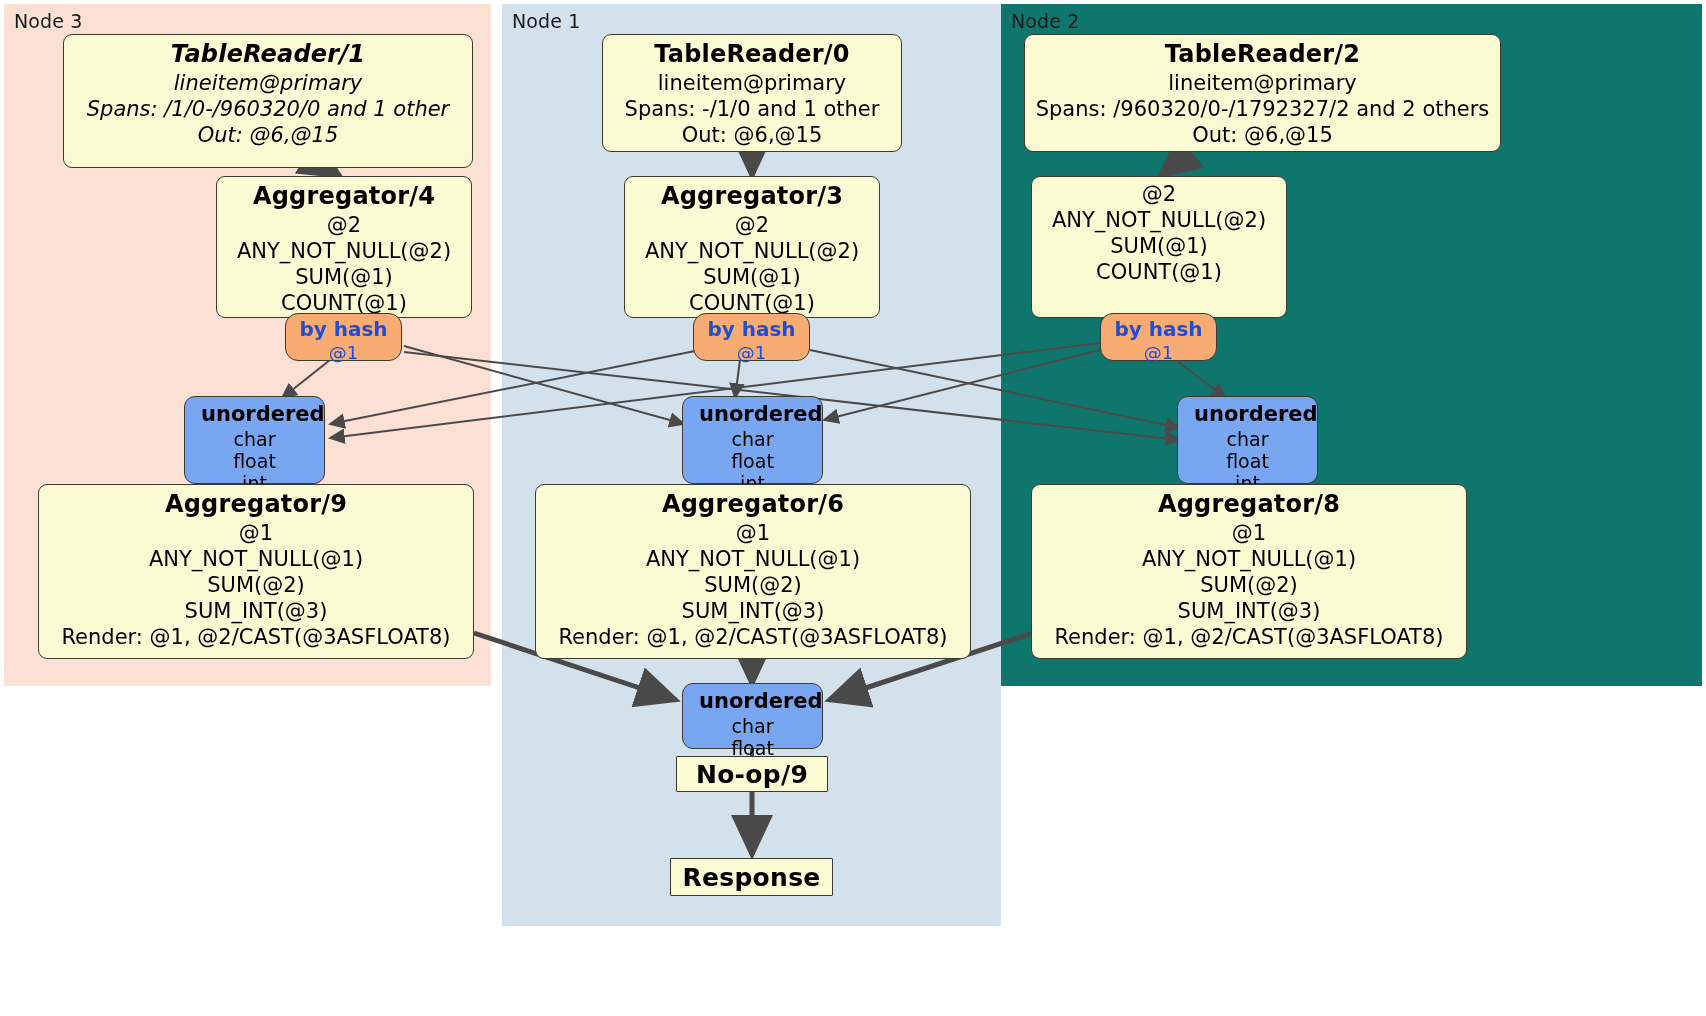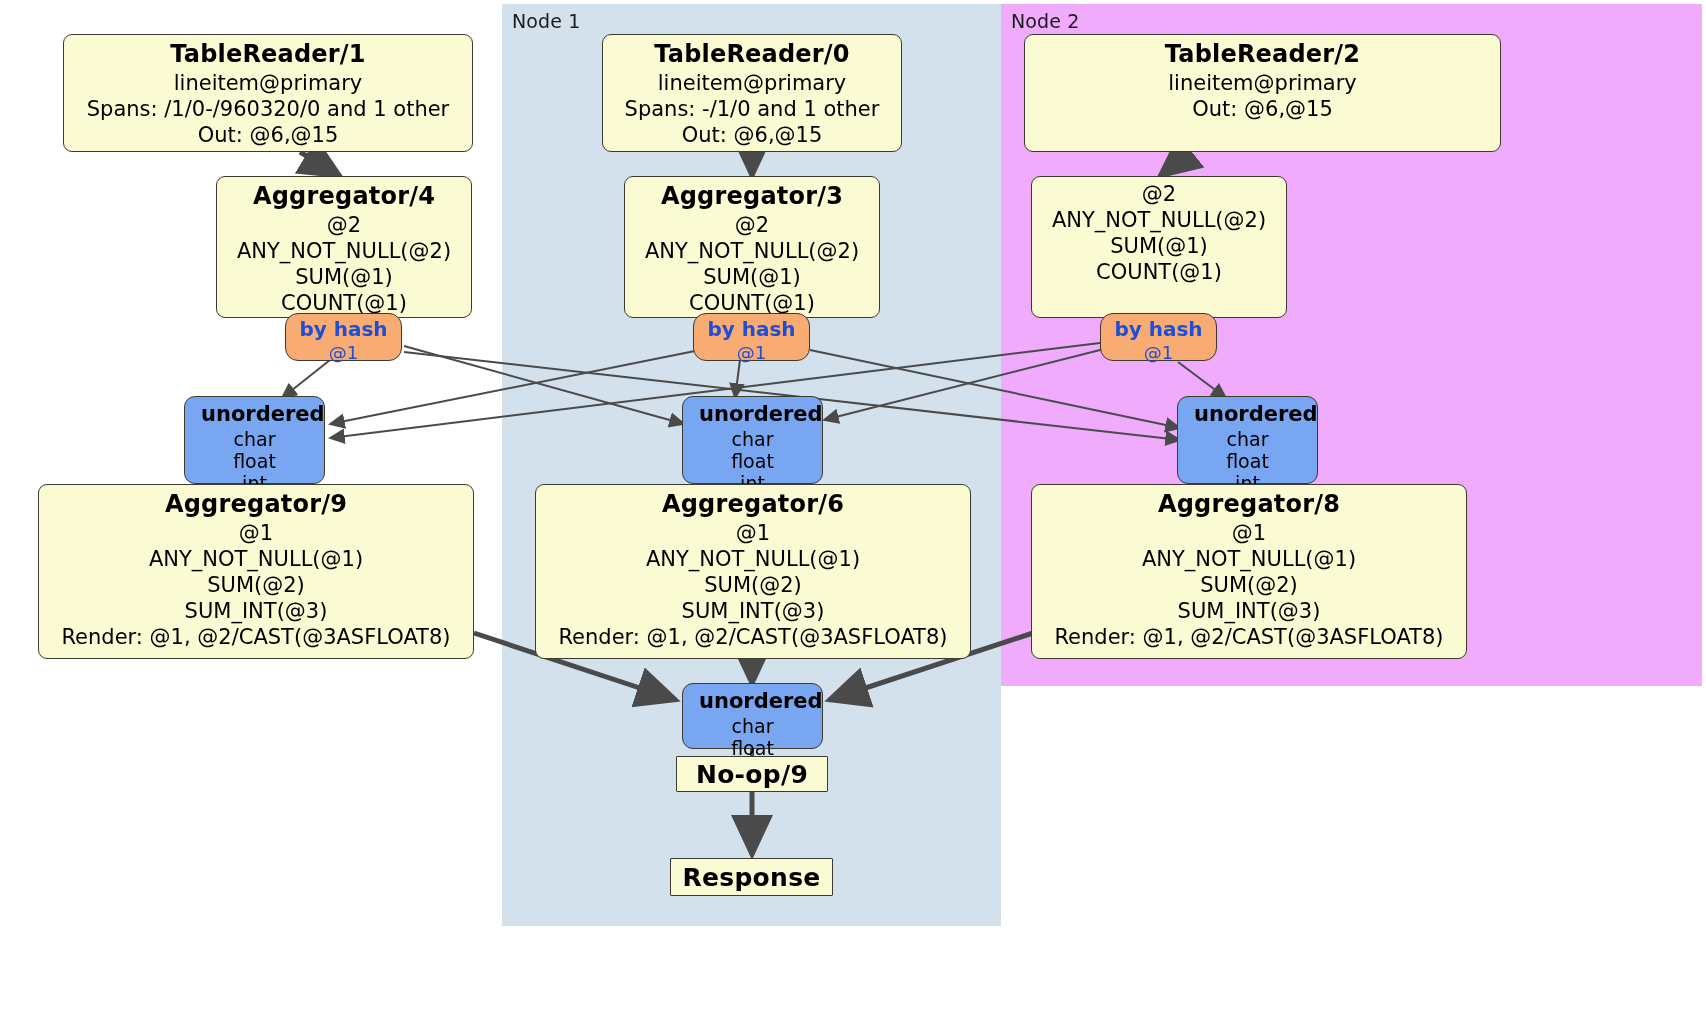--- a/index.html
+++ b/index.html
@@ -45,26 +45,29 @@
   .lay-panel{z-index:1}
   .lay-edge{z-index:2}
   .lay-box{z-index:3}
   .lay-router{z-index:4}
 </style>
 </head>
 <body>
 
 <div id="stage">
 
+  <div class="panel lay-panel" style="left:4px;top:4px;width:487px;height:682px;background:#fbe0d3;">
+    <span class="panel-label">Node 3</span>
+  </div>
 
   <div class="panel lay-panel" style="left:502px;top:4px;width:499px;height:922px;background:#d3e1ed;">
     <span class="panel-label">Node 1</span>
   </div>
 
-  <div class="panel lay-panel" style="left:1001px;top:4px;width:701px;height:682px;background:#f0abfc;">
+  <div class="panel lay-panel" style="left:1001px;top:4px;width:701px;height:682px;background:#0f766e;">
     <span class="panel-label">Node 2</span>
   </div>
 
   <svg id="edges" class="lay-edge" viewBox="0 0 1706 1016" width="1706" height="1016">
     <defs>
       <marker id="ah" markerWidth="9" markerHeight="9" refX="7.4" refY="4.5" orient="auto" markerUnits="strokeWidth">
         <path d="M0,0.6 L8.4,4.5 L0,8.4 z" fill="#4a4a4a"></path>
       </marker>
       <marker id="ahs" markerWidth="10" markerHeight="10" refX="8" refY="5" orient="auto" markerUnits="strokeWidth">
         <path d="M0,0.8 L9,5 L0,9.2 z" fill="#4a4a4a"></path>
@@ -93,37 +96,38 @@
 
     <path d="M474,633 L676,700" stroke="#4a4a4a" stroke-width="5" fill="none" marker-end="url(#ahs)"></path>
     <path d="M752,660 L752,684" stroke="#4a4a4a" stroke-width="5" fill="none" marker-end="url(#ahs)"></path>
     <path d="M1033,633 L829,700" stroke="#4a4a4a" stroke-width="5" fill="none" marker-end="url(#ahs)"></path>
 
     <path d="M752,748 L752,756" stroke="#4a4a4a" stroke-width="4" fill="none"></path>
 
     <path d="M752,791 L752,855" stroke="#4a4a4a" stroke-width="5" fill="none" marker-end="url(#ahs)"></path>
   </svg>
 
-  <div class="proc lay-box" style="left:63px;top:34px;width:410px;height:118px;">
+  <div class="proc lay-box" style="left:63px;top:34px;width:410px;height:134px;font-style:italic;">
     <div class="ttl">TableReader/1</div>
     <div class="ln">lineitem@primary</div>
     <div class="ln">Spans: /1/0-/960320/0 and 1 other</div>
     <div class="ln">Out: @6,@15</div>
   </div>
 
   <div class="proc lay-box" style="left:602px;top:34px;width:300px;height:118px;">
     <div class="ttl">TableReader/0</div>
     <div class="ln">lineitem@primary</div>
     <div class="ln">Spans: -/1/0 and 1 other</div>
     <div class="ln">Out: @6,@15</div>
   </div>
 
   <div class="proc lay-box" style="left:1024px;top:34px;width:477px;height:118px;">
     <div class="ttl">TableReader/2</div>
     <div class="ln">lineitem@primary</div>
+    <div class="ln">Spans: /960320/0-/1792327/2 and 2 others</div>
     <div class="ln">Out: @6,@15</div>
   </div>
 
   <div class="proc lay-box" style="left:216px;top:176px;width:256px;height:142px;">
     <div class="ttl">Aggregator/4</div>
     <div class="ln">@2</div>
     <div class="ln">ANY_NOT_NULL(@2)</div>
     <div class="ln">SUM(@1)</div>
     <div class="ln">COUNT(@1)</div>
   </div>

